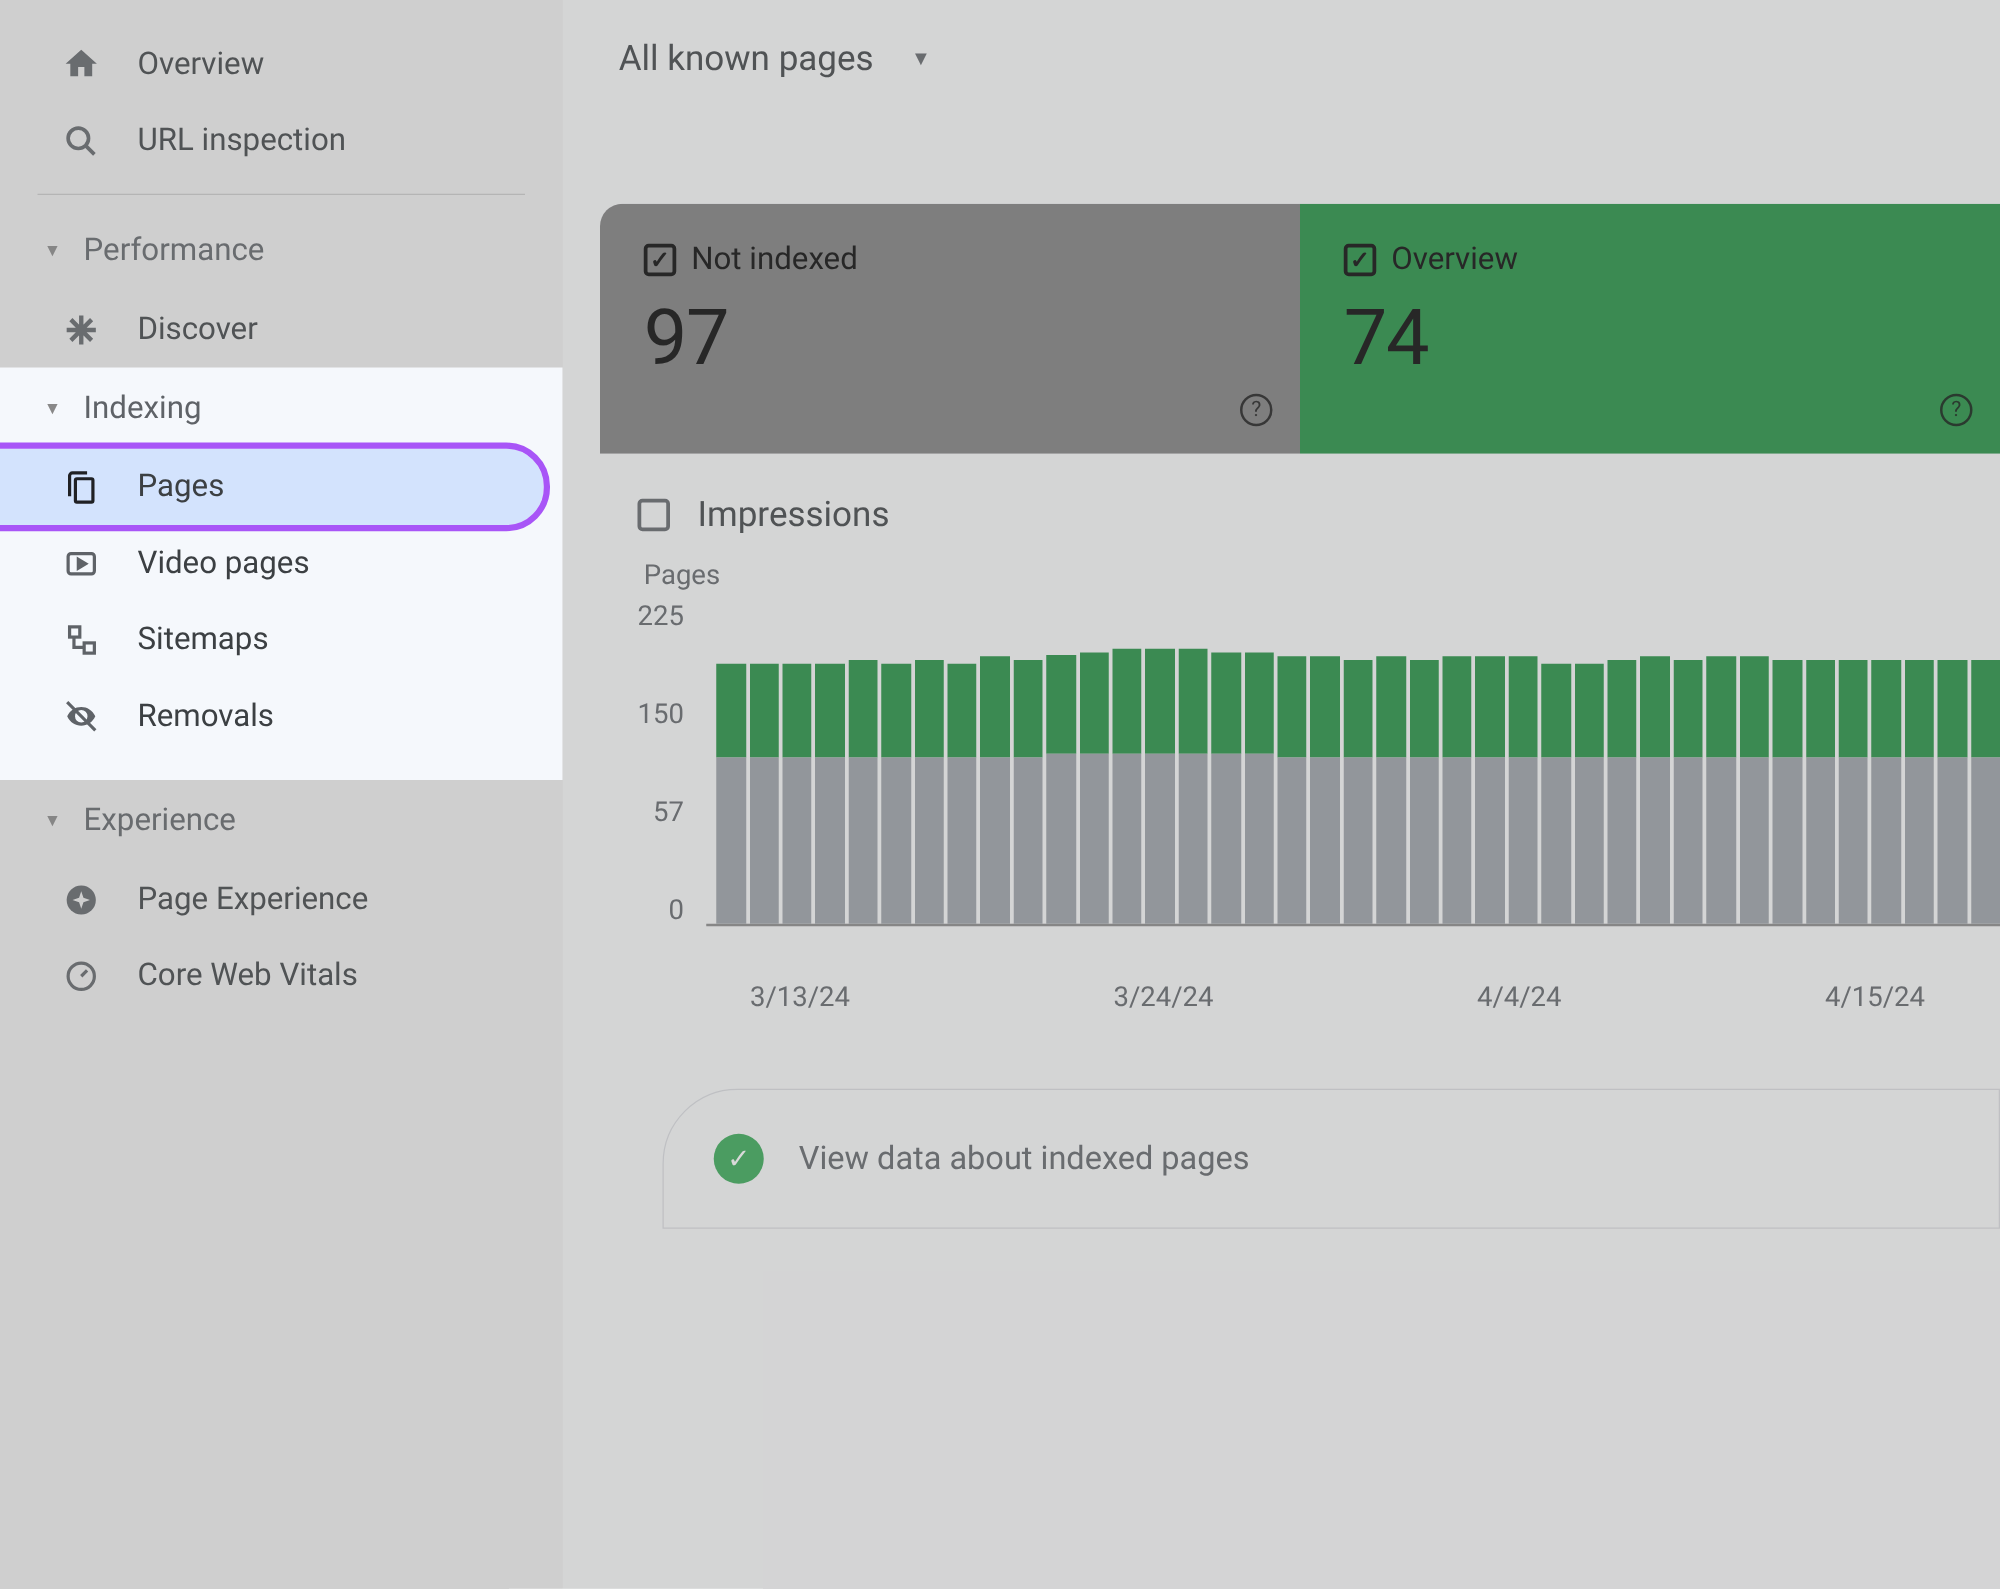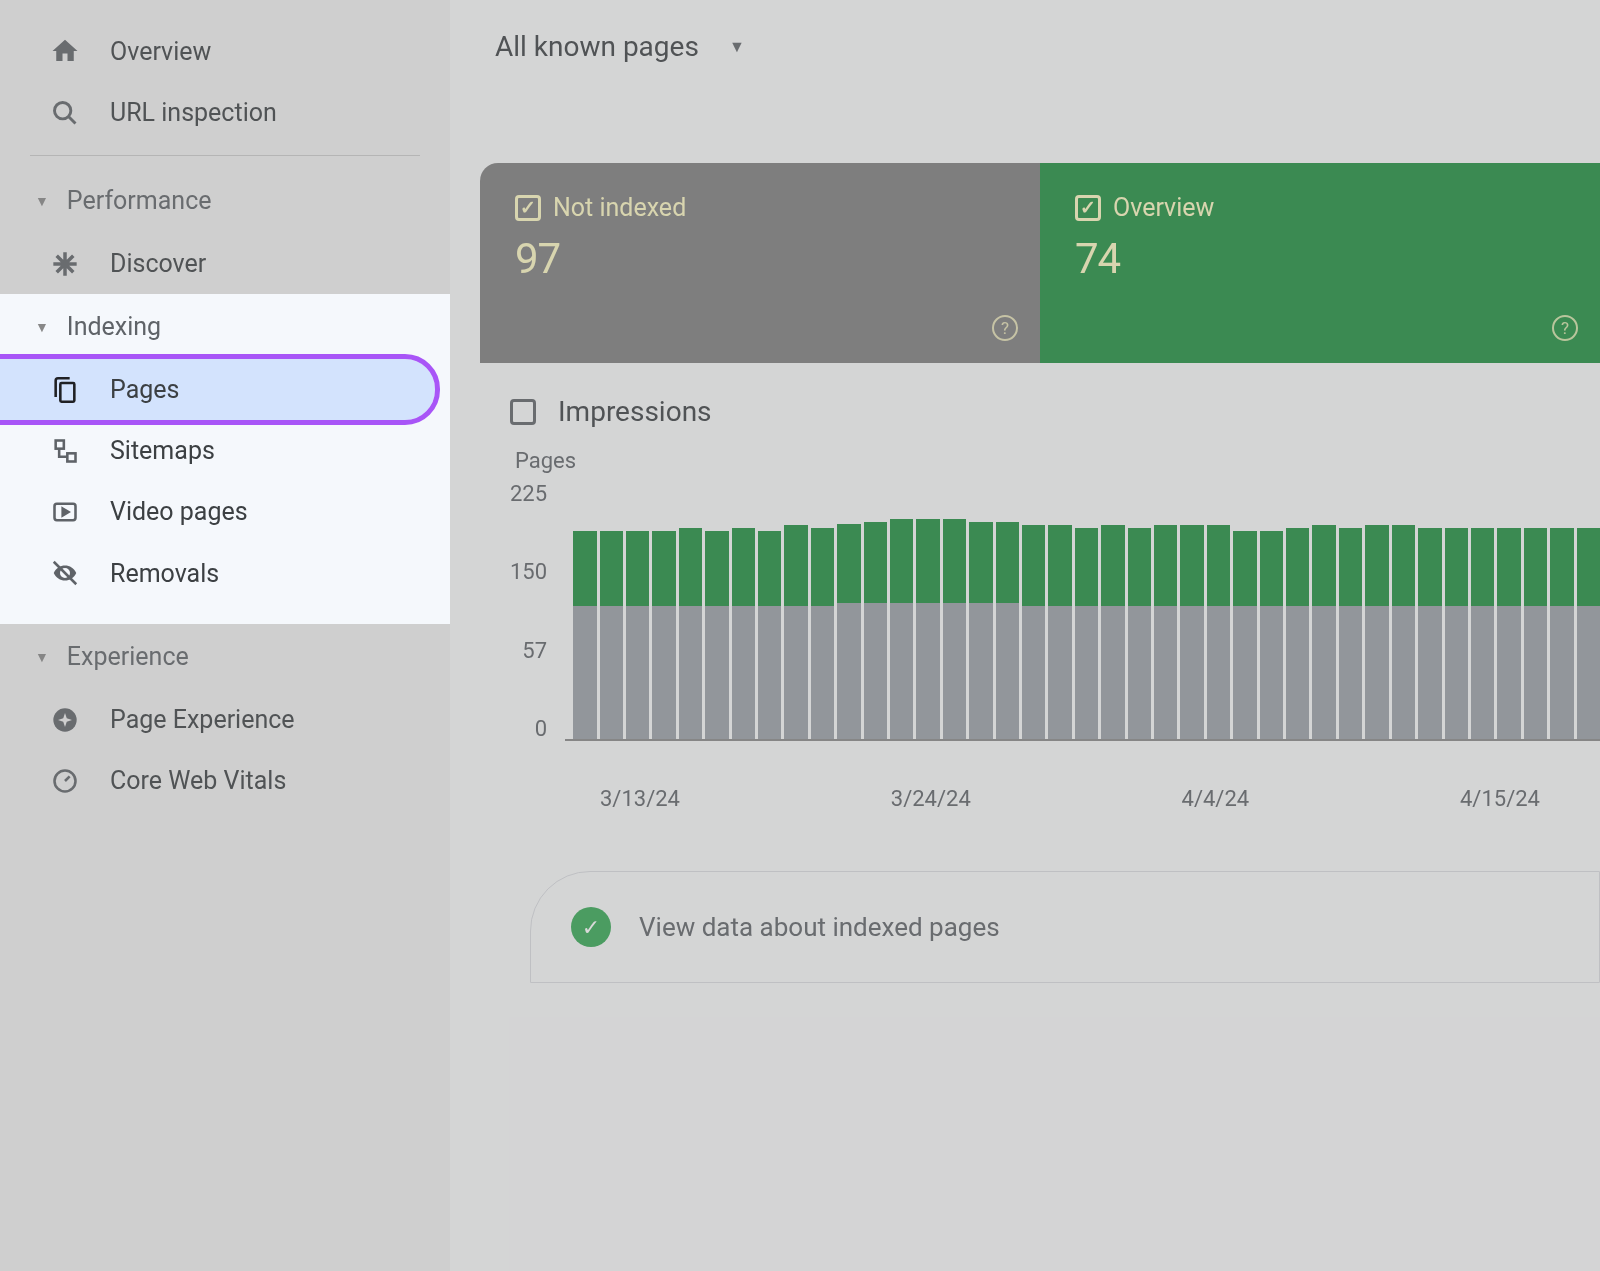--- a/index.html
+++ b/index.html
@@ -79,27 +79,27 @@
       display: flex;
       margin-top: 90px;
       border-radius: 18px 0 0 0;
       overflow: hidden;
       margin-left: 0;
     }
     .stat-card {
       flex: 1;
       padding: 30px 35px 25px 35px;
       position: relative;
-      color: #fef9c3;
+      color: #000000;
       min-height: 200px;
     }
     .stat-card.gray { background: #7d7d7d; }
     .stat-card.green { background: #1e8e3e; }
     .stat-label { display: flex; align-items: center; gap: 12px; font-size: 25px; font-weight: 400; }
-    .stat-value { font-size: 42px; font-weight: 400; margin-top: 12px; letter-spacing: -1px; }
+    .stat-value { font-size: 62px; font-weight: 400; margin-top: 12px; letter-spacing: -1px; }
     .stat-subtext { font-size: 23px; margin-top: 16px; opacity: 0.95; }
     .help-icon {
       position: absolute;
       bottom: 22px; right: 22px;
       width: 26px; height: 26px;
       border: 2px solid currentColor;
       border-radius: 50%;
       display: flex;
       align-items: center; justify-content: center;
       font-size: 17px;
@@ -238,35 +238,35 @@
           <svg width="28" height="28" viewBox="0 0 24 24" fill="none" stroke="#202124" stroke-width="2.2">
               <rect x="8" y="6" width="12" height="16" rx="1"></rect>
               <path d="M4 18V4a2 2 0 0 1 2-2h10"></path>
             </svg>
         </span>
         <span>Pages</span>
       </div>
       <div class="sidebar-item">
         <span class="icon">
           <svg width="28" height="28" viewBox="0 0 24 24" fill="none" stroke="#5f6368" stroke-width="2.2">
+              <rect x="3" y="5" width="18" height="14" rx="2"></rect>
+              <path d="M10 9l5 3-5 3V9z" fill="#5f6368"></path>
+            </svg>
+        </span>
+        <span>Video pages</span>
+      </div>
+      <div class="sidebar-item">
+        <span class="icon">
+          <svg width="28" height="28" viewBox="0 0 24 24" fill="none" stroke="#5f6368" stroke-width="2.2">
               <rect x="4" y="3" width="7" height="7"></rect>
               <rect x="14" y="14" width="7" height="7"></rect>
               <path d="M7 10v7h7"></path>
             </svg>
         </span>
         <span>Sitemaps</span>
-      </div>
-      <div class="sidebar-item">
-        <span class="icon">
-          <svg width="28" height="28" viewBox="0 0 24 24" fill="none" stroke="#5f6368" stroke-width="2.2">
-              <rect x="3" y="5" width="18" height="14" rx="2"></rect>
-              <path d="M10 9l5 3-5 3V9z" fill="#5f6368"></path>
-            </svg>
-        </span>
-        <span>Video pages</span>
       </div>
       <div class="sidebar-item">
         <span class="icon">
           <svg width="30" height="30" viewBox="0 0 24 24" fill="#5f6368">
               <path d="M12 6c3.8 0 7.2 2.1 9 6-1.8 3.9-5.2 6-9 6s-7.2-2.1-9-6c1.8-3.9 5.2-6 9-6zm0 2a4 4 0 100 8 4 4 0 000-8z"></path>
               <path d="M3 3l18 18" stroke="#5f6368" stroke-width="2"></path>
             </svg>
         </span>
         <span>Removals</span>
       </div>

